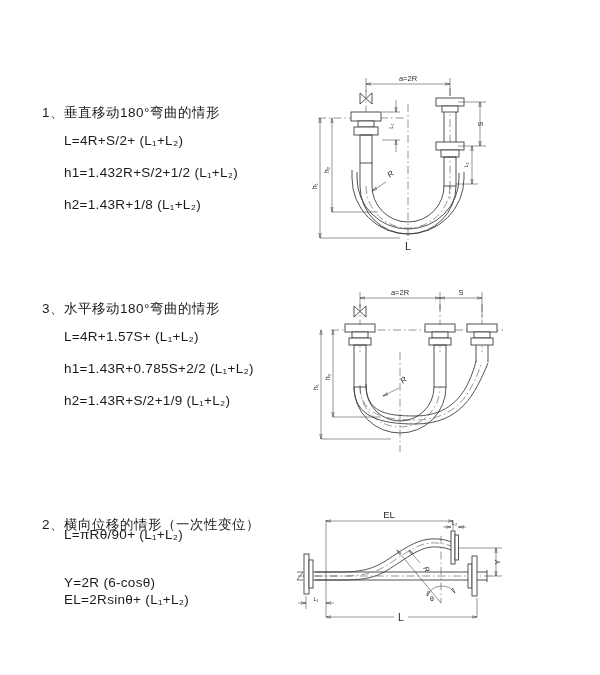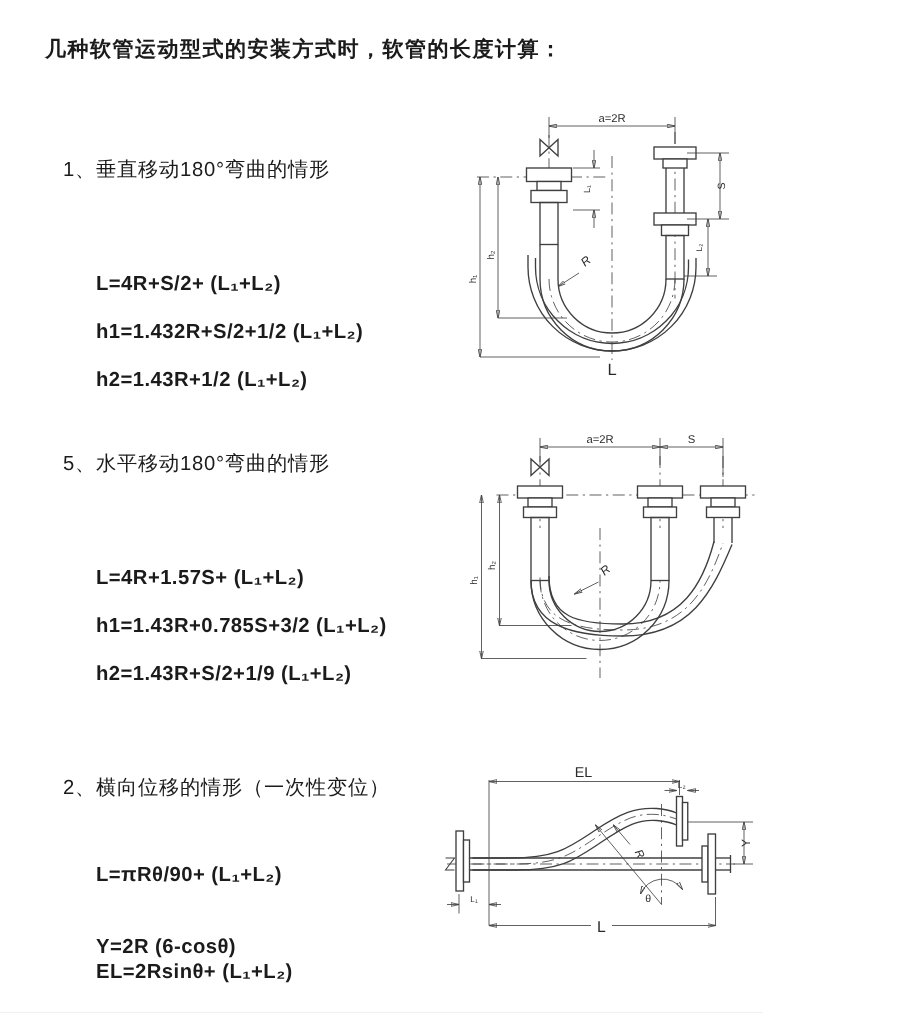--- a/index.html
+++ b/index.html
@@ -1,48 +1,47 @@
 <!DOCTYPE html>
 <html><head>
 <meta charset="utf-8">
 <style>
   html,body{margin:0;padding:0;background:#e8e8e8;}
   .page{position:relative;width:600px;height:675px;background:#ffffff;overflow:hidden;
         font-family:"Liberation Sans","DejaVu Sans",sans-serif;color:#1b1b1b;}
   .title{position:absolute;left:30px;top:24px;font-size:14px;font-weight:bold;letter-spacing:1px;}
   .sec{position:absolute;left:42px;width:280px;}
   .heading{position:absolute;left:0;top:0;font-size:13.5px;font-weight:normal;letter-spacing:.5px;white-space:nowrap;}
-  .formula{position:absolute;left:22px;font-size:13.5px;font-weight:700;white-space:nowrap;letter-spacing:.3px;margin-top:48px;}
+  .formula{position:absolute;left:22px;font-size:13.5px;font-weight:400;white-space:nowrap;letter-spacing:.3px;}
   .f1{top:29px}.f2{top:61px}.f3{top:93px}
   svg.diag{position:absolute;}
   svg.diag line,svg.diag path,svg.diag rect,svg.diag polygon{stroke:#3f3f3f;fill:none;}
   svg.diag .st{stroke-width:.9;}
   svg.diag .wh{fill:#ffffff;}
   svg.diag .dm{stroke-width:.55;}
   svg.diag .cl{stroke-width:.55;stroke-dasharray:8 3 1.5 3;}
   svg.diag text{fill:#2a2a2a;stroke:none;font-family:"Liberation Sans","DejaVu Sans",sans-serif;}
 </style>
 </head>
 <body>
 
 <div class="page">
 
-  <div class="title">几种软管运动型式的安装方式时，软管的长度计算：</div>
 
   <div class="sec" style="top:104px">
     <div class="heading">1、垂直移动180°弯曲的情形</div>
     <div class="formula f1">L=4R+S/2+ (L₁+L₂)</div>
     <div class="formula f2">h1=1.432R+S/2+1/2 (L₁+L₂)</div>
-    <div class="formula f3">h2=1.43R+1/2 (L₁+L₂)</div>
+    <div class="formula f3">h2=1.43R+1/8 (L₁+L₂)</div>
   </div>
 
   <div class="sec" style="top:300px">
-    <div class="heading">5、水平移动180°弯曲的情形</div>
+    <div class="heading">3、水平移动180°弯曲的情形</div>
     <div class="formula f1">L=4R+1.57S+ (L₁+L₂)</div>
-    <div class="formula f2">h1=1.43R+0.785S+3/2 (L₁+L₂)</div>
+    <div class="formula f2">h1=1.43R+0.785S+2/2 (L₁+L₂)</div>
     <div class="formula f3">h2=1.43R+S/2+1/9 (L₁+L₂)</div>
   </div>
 
   <div class="sec" style="top:516px">
     <div class="heading">2、横向位移的情形（一次性变位）</div>
     <div class="formula f1" style="top:11px">L=πRθ/90+ (L₁+L₂)</div>
     <div class="formula f2" style="top:59px">Y=2R (6-cosθ)</div>
     <div class="formula f3" style="top:76px">EL=2Rsinθ+ (L₁+L₂)</div>
   </div>
 

